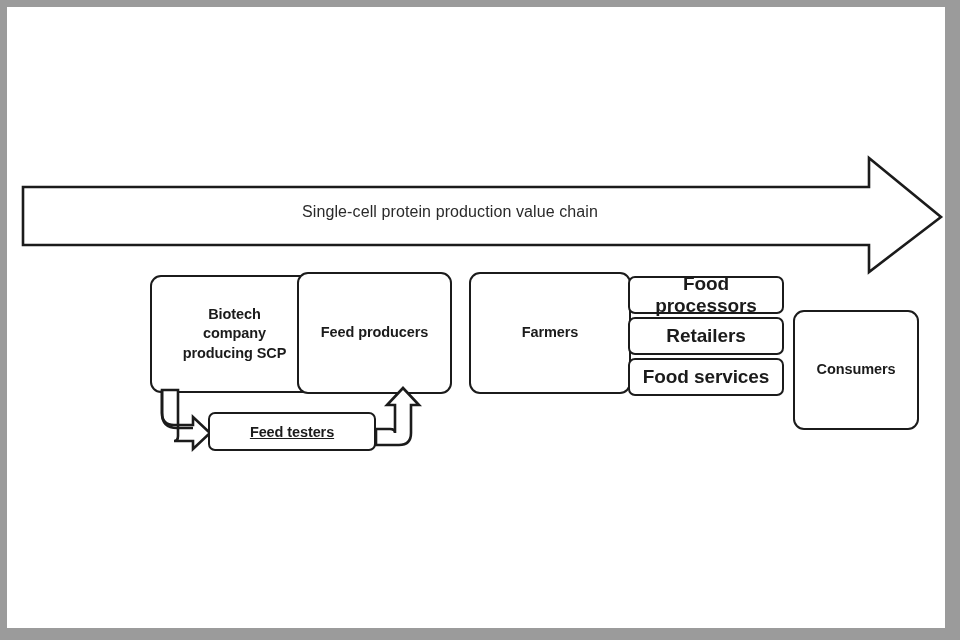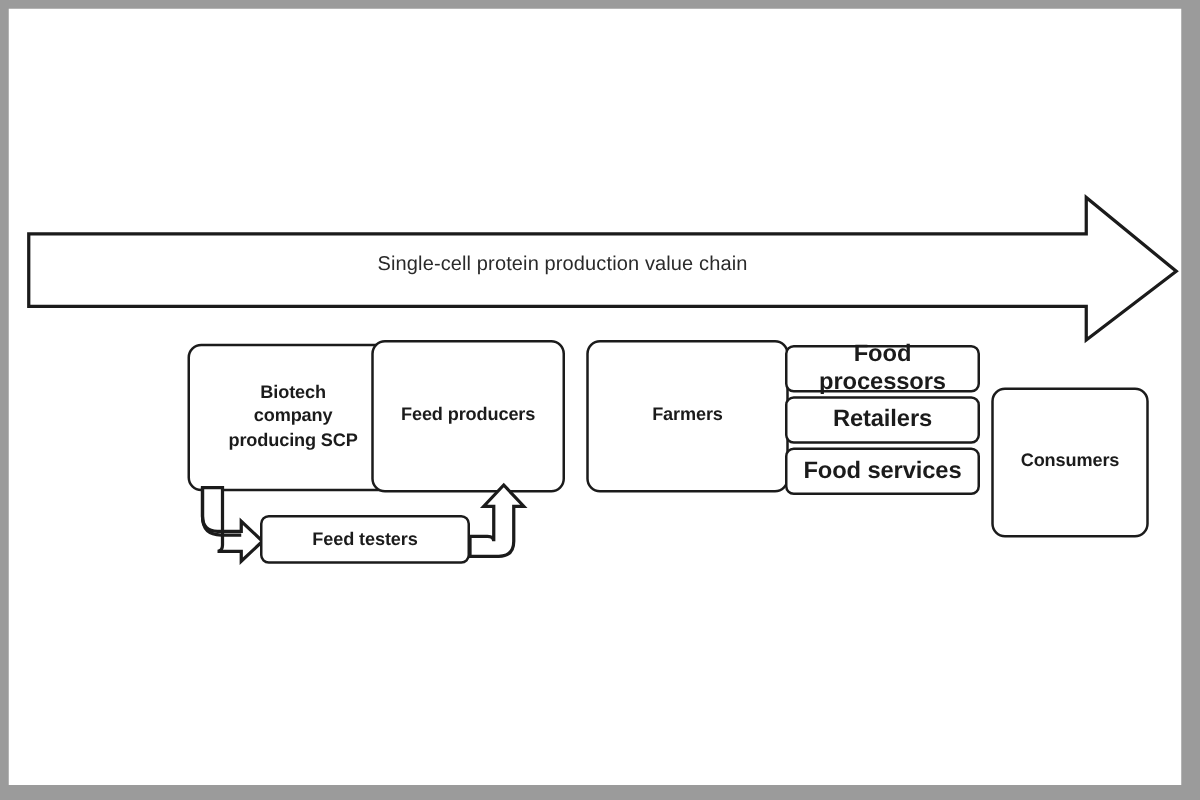--- a/index.html
+++ b/index.html
@@ -190,18 +190,18 @@
     </div>
 
     <div class="sub-node" style="left:621px; top:310px; width:156px; height:38px;">
       <span>Retailers</span>
     </div>
 
     <div class="sub-node" style="left:621px; top:351px; width:156px; height:38px;">
       <span>Food services</span>
     </div>
 
-    <div class="aux-node" style="left:201px; top:405px; width:168px; height:39px;">
+    <div class="aux-node" style="left:201px; top:405px; width:168px; height:39px;text-decoration:underline;">
       <span>Feed testers</span>
     </div>
 
   </div>
 </div>
 
 </body></html>

